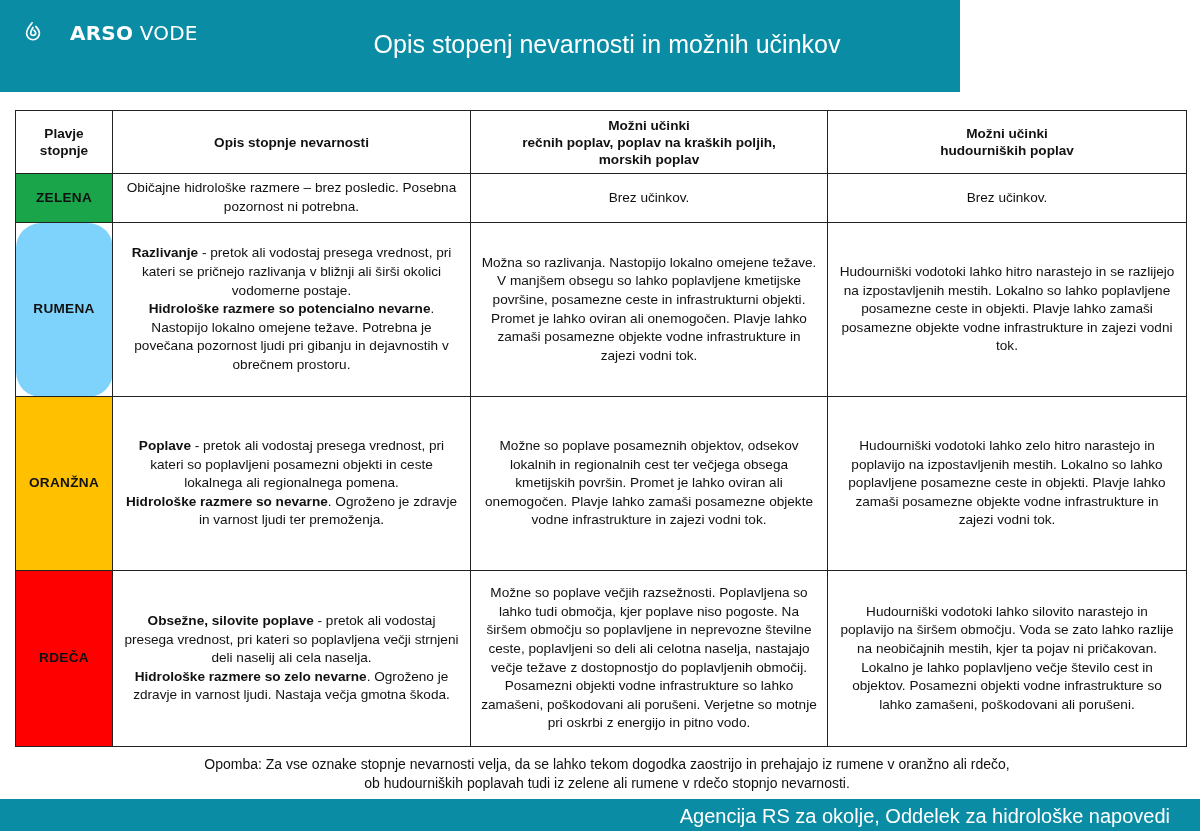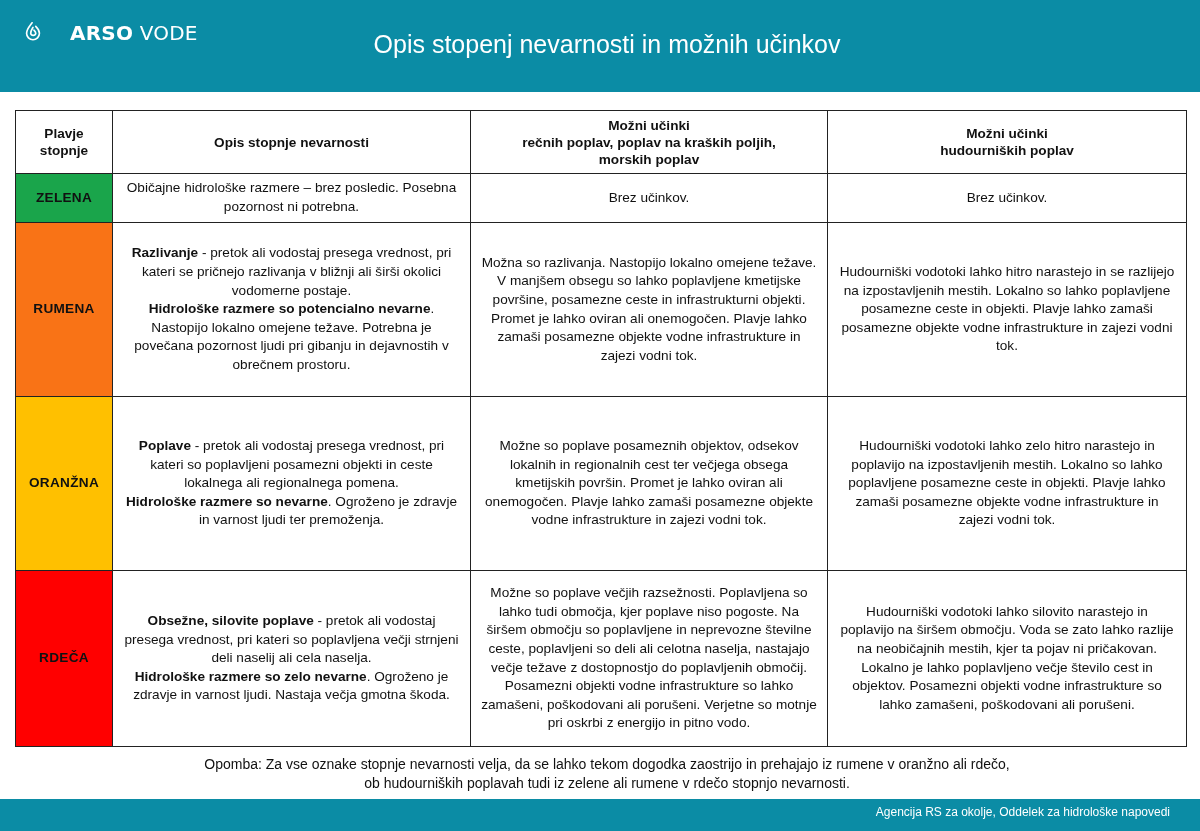--- a/index.html
+++ b/index.html
@@ -3,21 +3,21 @@
   <meta charset="utf-8">
   <style>
     html, body { margin: 0; padding: 0; }
     body {
       width: 1200px; height: 831px; position: relative; overflow: hidden;
       background: #ffffff;
       font-family: "Liberation Sans", sans-serif;
       color: #111;
     }
     .header-band {
-      position: absolute; left: 0; top: 0; width: 1200px; height: 92px;
+      position: absolute; left: 0; top: 0; width: 960px; height: 92px;
       background: #0b8ca5;
     }
     .logo {
       position: absolute; left: 22px; top: 19px; height: 28px;
       display: flex; align-items: center; color: #fff;
     }
     .logo svg { width: 22px; height: 22px; }
     .logo-text { margin-left: 26px; font-family: "DejaVu Sans", sans-serif; font-size: 20px; letter-spacing: 0.2px; }
     .logo-text b { font-weight: bold; }
     .logo-text span.light { font-weight: normal; }
@@ -35,35 +35,35 @@
     }
     table.levels th { font-weight: bold; font-size: 13.6px; line-height: 17px; }
     col.c1 { width: 97px; } col.c2 { width: 358px; } col.c3 { width: 357px; } col.c4 { width: 359px; }
     tr.r-head { height: 63px; }
     tr.r-zelena { height: 49px; padding-left: 29px; }
     tr.r-rumena { height: 174px; }
     tr.r-oranzna { height: 174px; }
     tr.r-rdeca { height: 176px; }
     td.level { font-weight: bold; font-size: 14px; padding: 0; letter-spacing: 0.3px; }
     td.zelena { background: #1aa54b; }
-    td.rumena { background: #f97316; }
+    td.rumena { background: #7dd3fc; border-radius: 25px; }
     td.oranzna { background: #ffc000; }
     td.rdeca { background: #ff0000; }
     td.desc, td.eff { line-height: 18.6px; }
     td.tight { line-height: 17.4px; margin-top: 6px; }
     .note {
       position: absolute; left: 0; top: 755px; width: 1214px; text-align: center;
       font-size: 14px; line-height: 19px;
     }
     .footer-band {
       position: absolute; left: 0; top: 799px; width: 1200px; height: 32px;
       background: #0b8ca5;
     }
     .footer-text {
-      position: absolute; right: 30px; top: 6px; color: #fff; font-size: 12px;
+      position: absolute; right: 30px; top: 6px; color: #fff; font-size: 20px;
     }
   </style>
 </head>
 <body>
 
 <div class="header-band">
   <div class="logo">
     <span>
       <svg viewBox="0 0 24 24" fill="none" stroke="#ffffff" stroke-width="1.8" stroke-linecap="round">
         <path d="M11 3 C8 7 5 10 5 14.5 A7 7 0 0 0 19 14.5 C19 11.5 17 9 15 7"></path>

